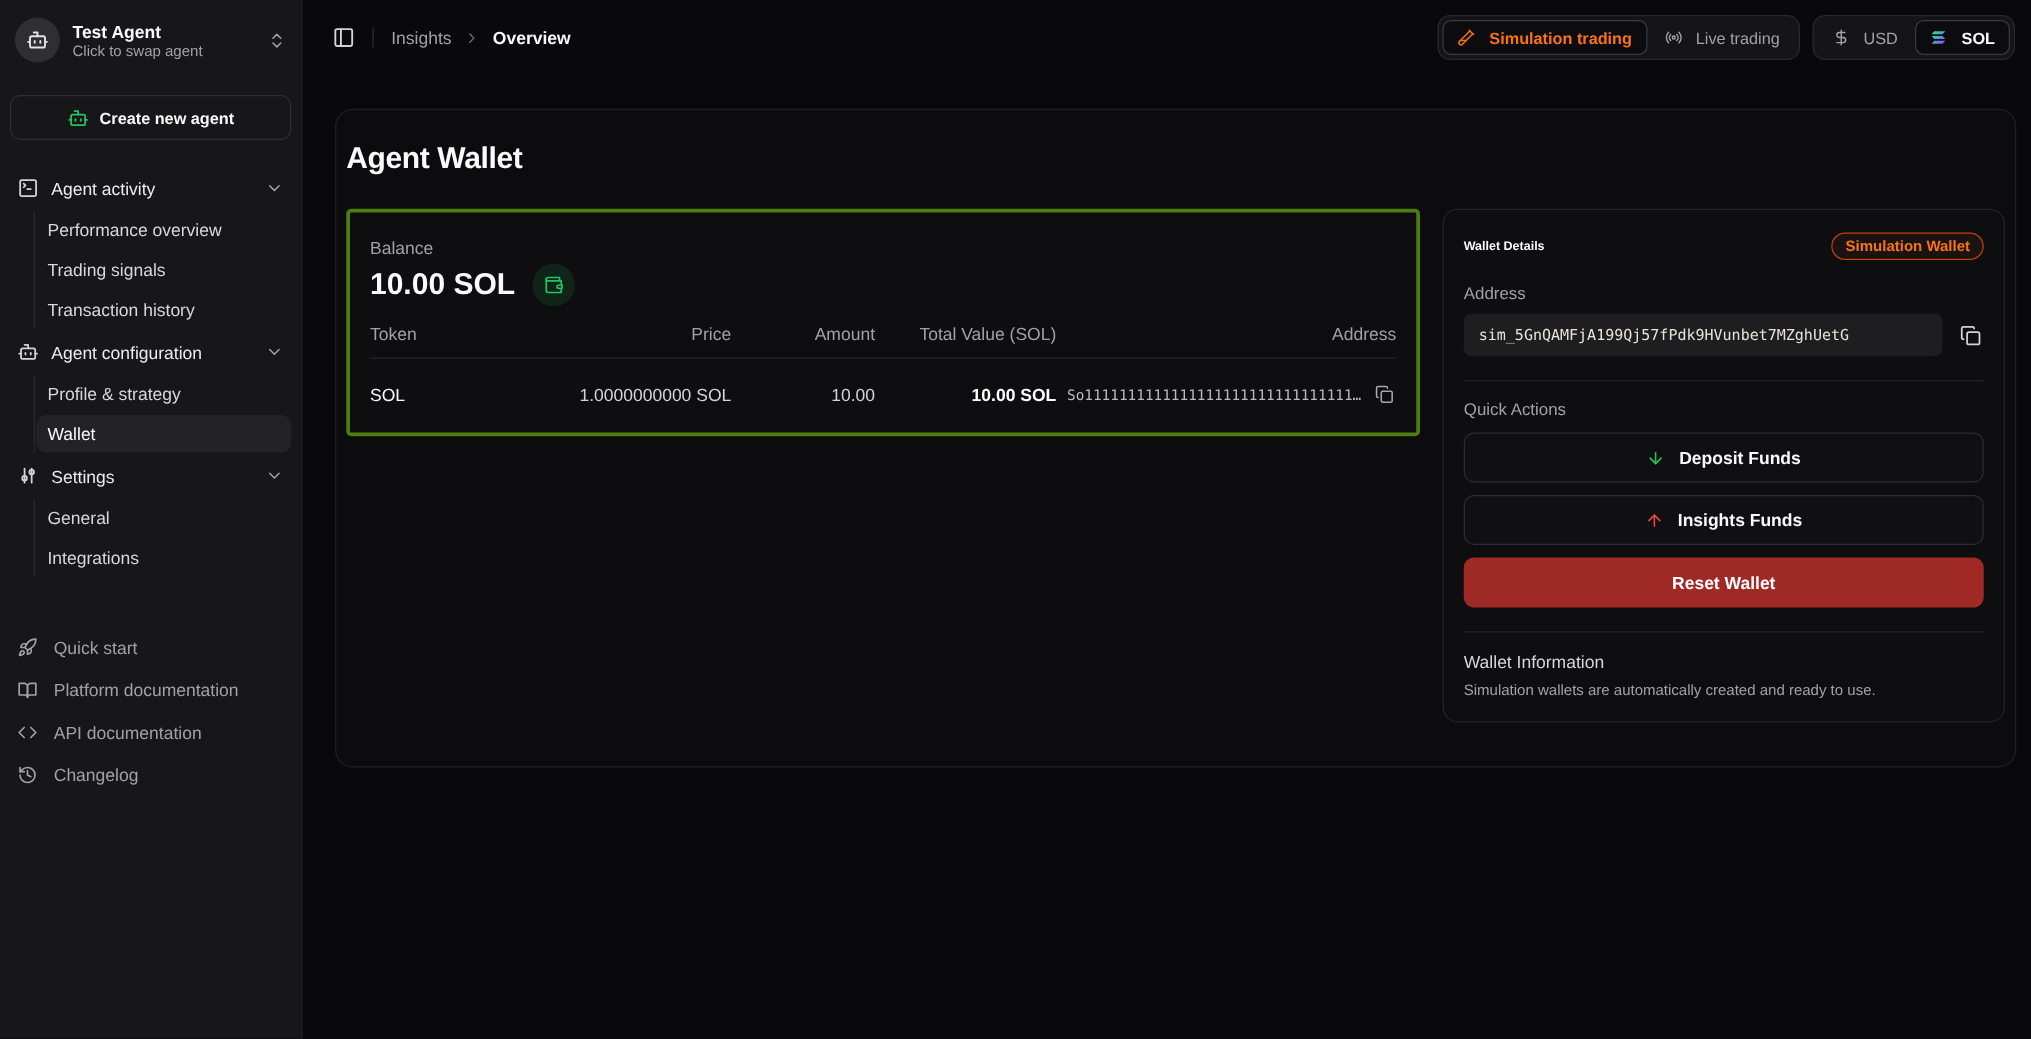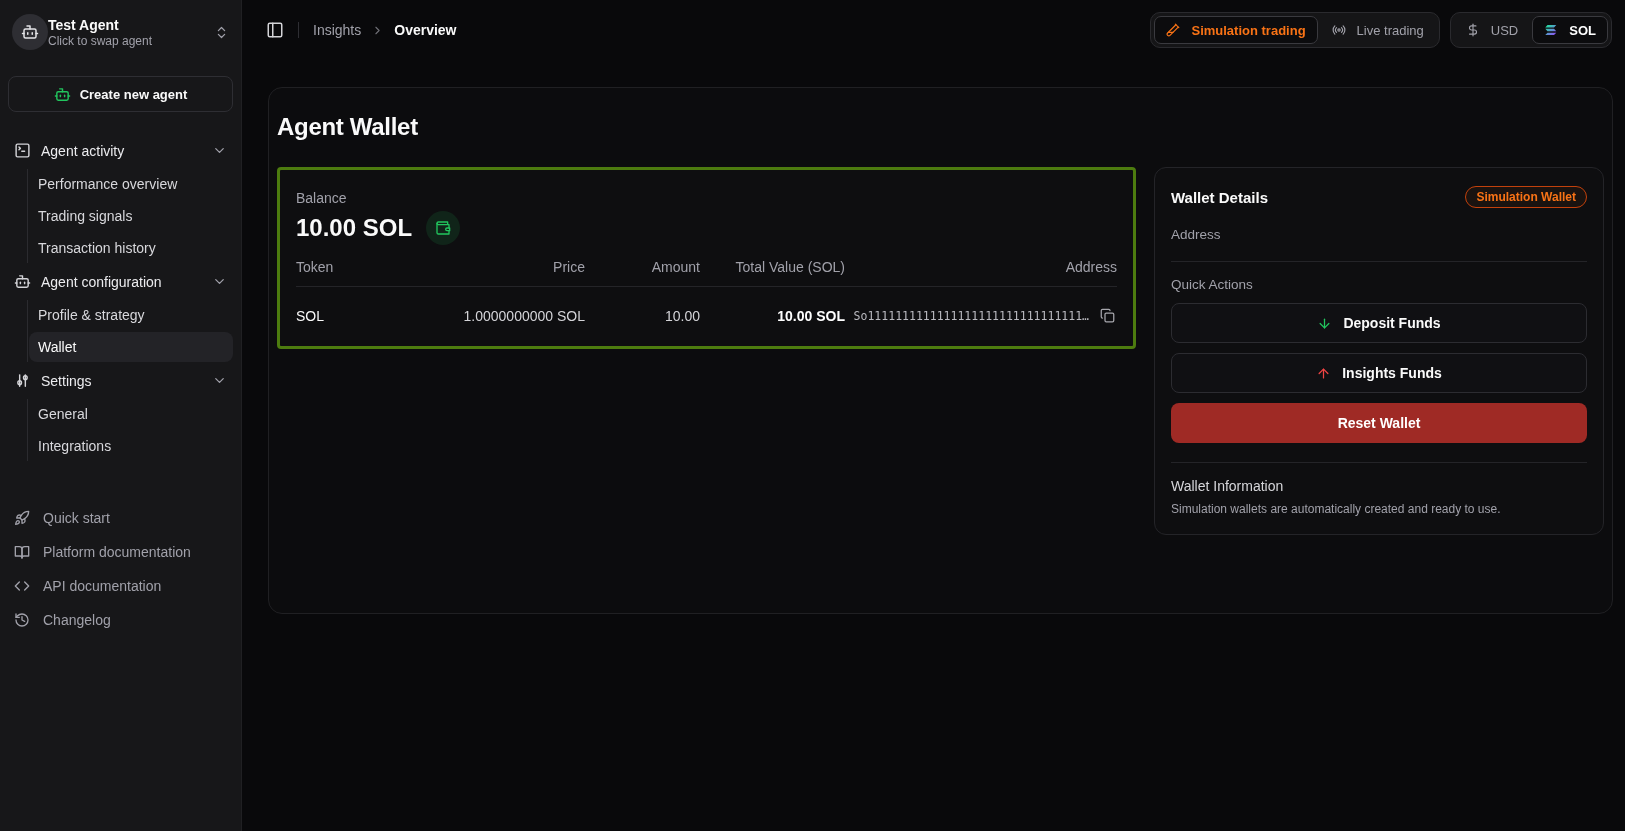--- a/index.html
+++ b/index.html
@@ -9,21 +9,21 @@
     --pill:#0c0c0e; --input:#1e1e21;
   }
   *{box-sizing:border-box;margin:0;padding:0}
   html,body{width:1625px;height:831px;overflow:hidden}
   body{background:var(--bg);color:var(--text);font-family:"Liberation Sans",sans-serif;font-size:14px;}
   .ic{fill:none;stroke:currentColor;stroke-width:2;stroke-linecap:round;stroke-linejoin:round;flex:none}
   .app{display:flex;width:100%;height:100%}
 
   
   .sidebar{width:242px;height:100%;background:var(--sidebar);border-right:1px solid var(--border-soft);padding:10px 8px;display:flex;flex-direction:column}
-  .agent-switcher{display:flex;align-items:center;padding:4px 4px;border-radius:8px;cursor:pointer}
+  .agent-switcher{display:flex;align-items:center;gap:10px;padding:4px 4px;border-radius:8px;cursor:pointer}
   .avatar{width:36px;height:36px;border-radius:50%;background:#2e2e33;display:flex;align-items:center;justify-content:center;color:#e4e4e7}
   .agent-meta{flex:1;min-width:0}
   .agent-name{font-size:14px;font-weight:700;color:var(--text)}
   .agent-sub{font-size:12px;color:var(--muted);margin-top:1px}
   .switch-ic{color:var(--muted)}
   .create-btn{margin-top:22px;height:36px;width:100%;background:transparent;border:1px solid #2e2e33;border-radius:8px;color:var(--text);font-family:inherit;font-size:13px;font-weight:700;display:flex;align-items:center;justify-content:center;gap:9px;cursor:pointer}
   .create-btn .ic{color:var(--green)}
   .nav{margin-top:22px}
   .nav-section{display:flex;align-items:center;gap:10px;padding:8px 6px;border-radius:8px;cursor:pointer}
   .nav-section .s-icon{color:#d4d4d8}
@@ -75,21 +75,21 @@
   .c-addr{width:272px;display:flex;align-items:center;justify-content:flex-end;gap:9px}
   .tbl-row .c-token{color:var(--text)}
   .tbl-row .c-price,.tbl-row .c-amount{color:#d4d4d8}
   .tbl-row .c-total{font-weight:700;color:#fff}
   .mono-addr{font-family:"DejaVu Sans Mono",monospace;font-size:11.5px;color:#b9b9bf;white-space:nowrap;overflow:hidden;text-overflow:ellipsis}
   .copy-btn{border:none;background:transparent;color:#a7a7ad;display:flex;align-items:center;justify-content:center;cursor:pointer;padding:2px}
 
   
   .details-card{width:450px;border:1px solid #242428;border-radius:12px;background:var(--card);padding:18px 16px;flex:none}
   .dc-head{display:flex;align-items:center;justify-content:space-between}
-  .dc-title{font-size:15px;font-weight:700;color:var(--text)}
+  .dc-title{font-size:10px;font-weight:700;color:var(--text)}
   .sim-badge{font-size:12px;font-weight:700;color:var(--orange);border:1px solid #c2410c;border-radius:999px;padding:3px 10px;background:rgba(249,115,22,.05)}
   .field-label{margin-top:19px;font-size:13.5px;color:var(--muted)}
   .addr-row{display:flex;align-items:center;gap:12px;margin-top:9px}
   .addr-input{flex:1;height:34px;background:var(--input);border:none;border-radius:6px;padding:0 12px;color:#e9e2d9;font-family:"DejaVu Sans Mono",monospace;font-size:12px;outline:none}
   .dc-divider{border:none;border-top:1px solid #242428;margin:19px 0 15px}
   .qa-label{font-size:13.5px;color:var(--muted);margin-bottom:11px}
   .action-btn{width:100%;height:40px;border:1px solid #2c2c31;border-radius:8px;background:#101013;color:var(--text);font-family:inherit;font-size:14px;font-weight:600;display:flex;align-items:center;justify-content:center;gap:11px;cursor:pointer;margin-bottom:10px}
   .action-btn .down{color:var(--green)}
   .action-btn .up{color:var(--red)}
   .reset-btn{width:100%;height:40px;border:none;border-radius:8px;background:var(--reset);color:#fff;font-family:inherit;font-size:14px;font-weight:600;display:flex;align-items:center;justify-content:center;cursor:pointer}
@@ -335,20 +335,29 @@
             </div>
           </section>
 
           <aside class="details-card">
             <div class="dc-head">
               <span class="dc-title">Wallet Details</span>
               <span class="sim-badge">Simulation Wallet</span>
             </div>
 
             <div class="field-label">Address</div>
+            <div class="addr-row">
+              <input class="addr-input" readonly="" value="sim_5GnQAMFjA199Qj57fPdk9HVunbet7MZghUetG" style="">
+              <button class="copy-btn" style="color:#d4d4d8">
+                <svg class="ic" width="17" height="17" viewBox="0 0 24 24">
+                    <rect width="14" height="14" x="8" y="8" rx="2"></rect>
+                    <path d="M4 16c-1.1 0-2-.9-2-2V4c0-1.1.9-2 2-2h10c1.1 0 2 .9 2 2"></path>
+                  </svg>
+              </button>
+            </div>
 
             <hr class="dc-divider">
 
             <div class="qa-label">Quick Actions</div>
             <button class="action-btn">
               <svg class="ic down" width="15" height="15" viewBox="0 0 24 24">
                   <path d="M12 5v14"></path>
                   <path d="m19 12-7 7-7-7"></path>
                 </svg>
               <span>Deposit Funds</span>

